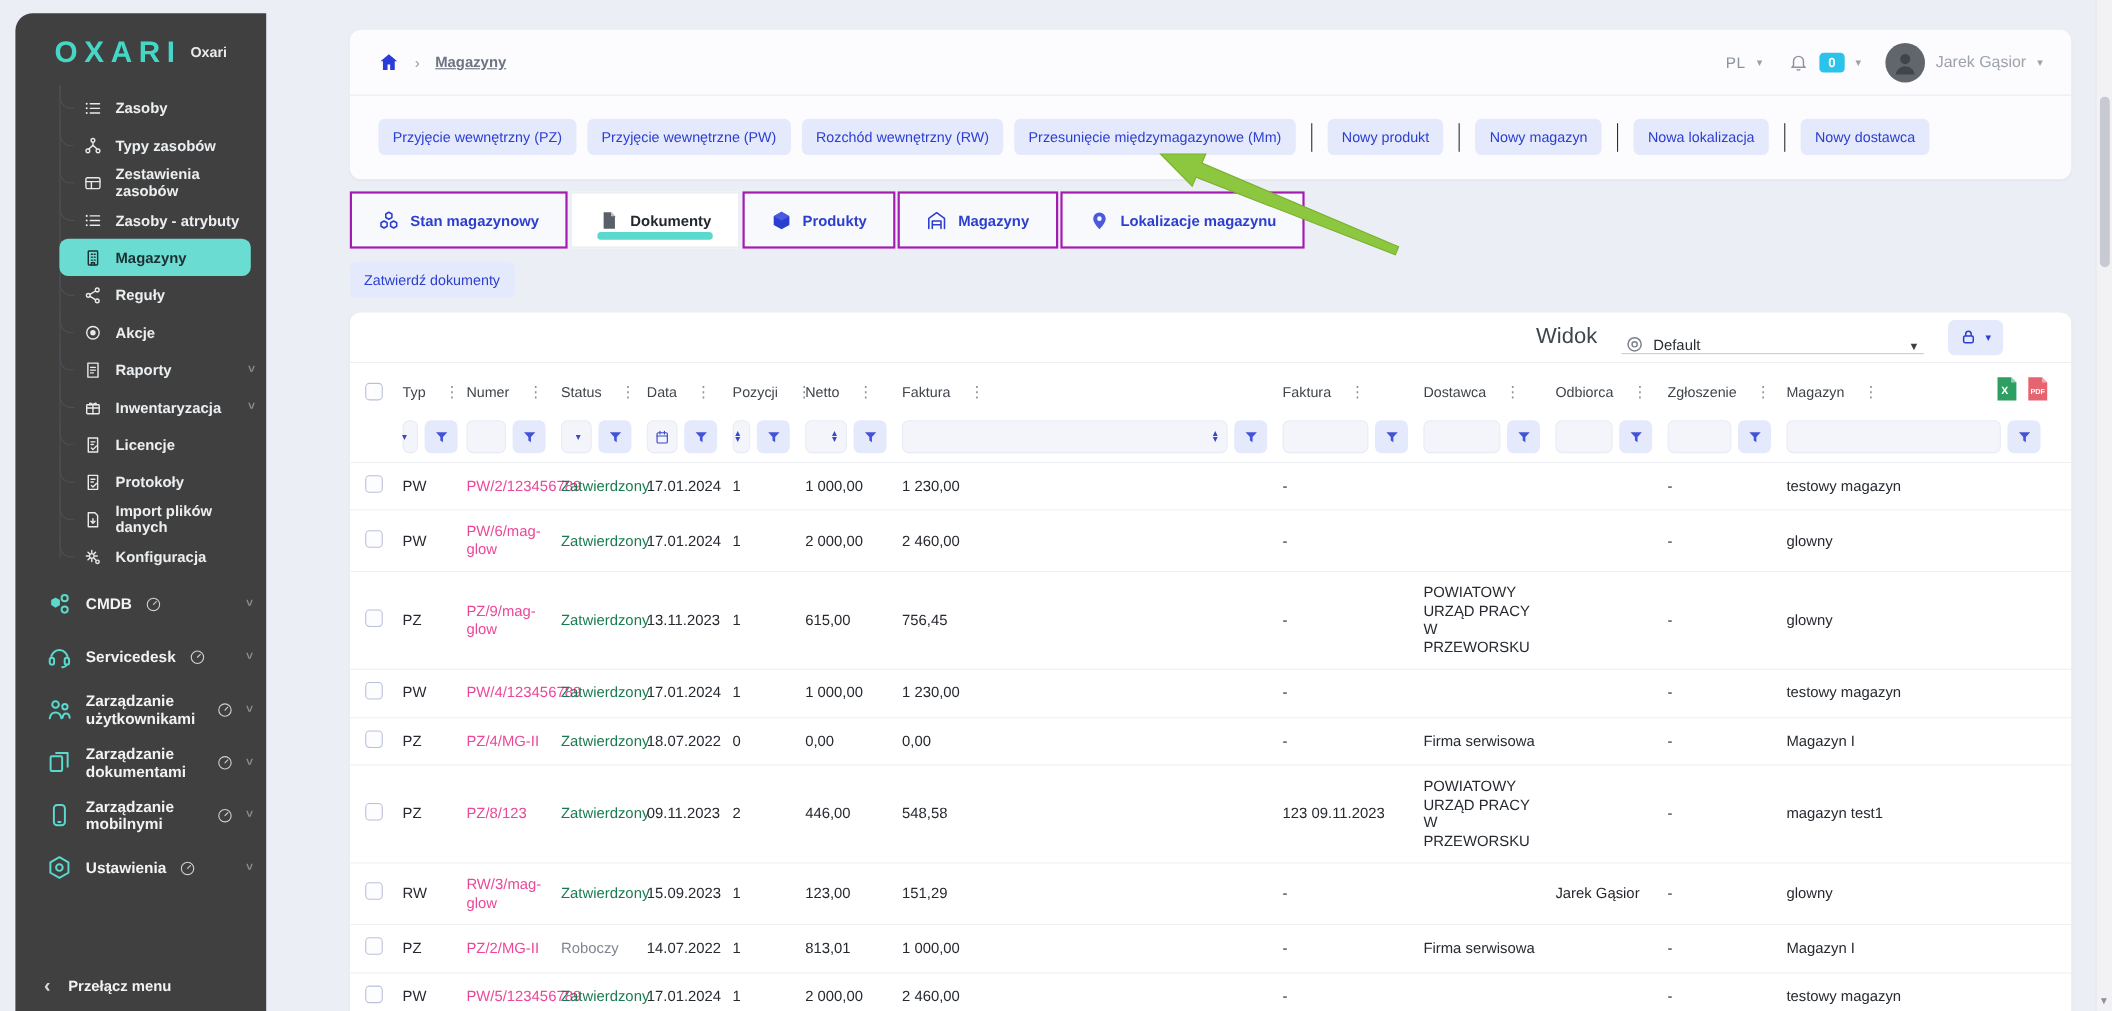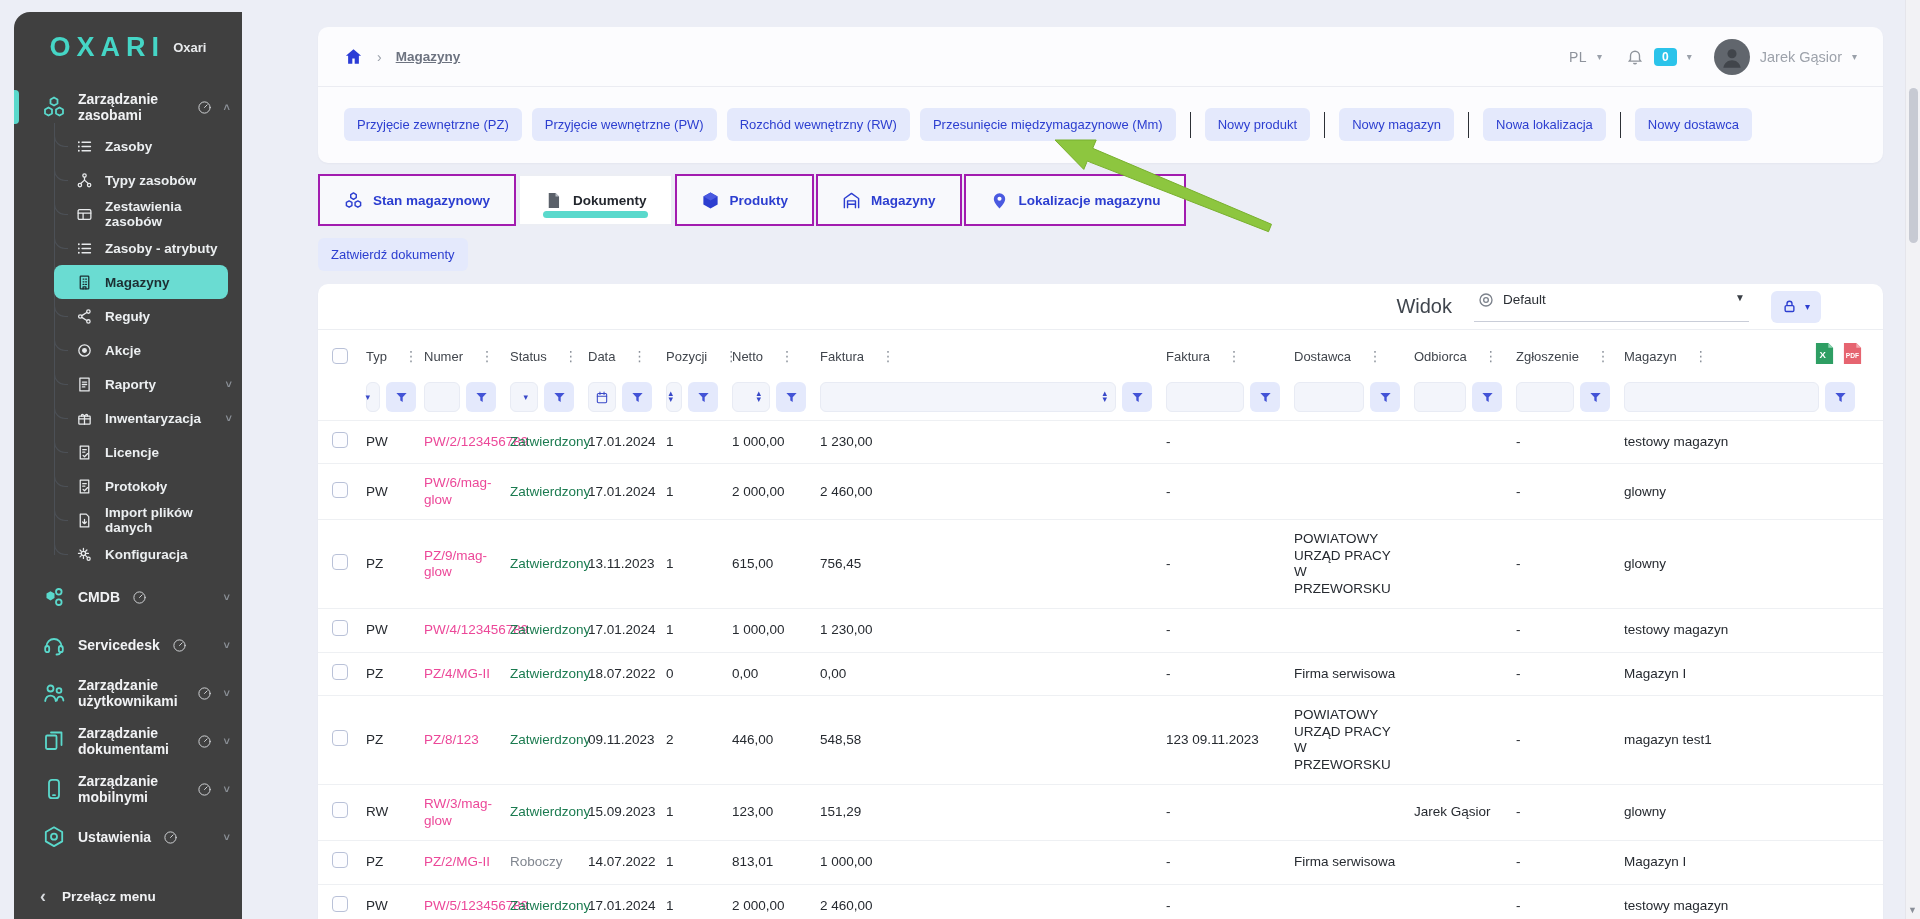--- a/index.html
+++ b/index.html
@@ -71,21 +71,21 @@
   .tab.active::after { content:""; position:absolute; left:15%; right:15%; bottom:6px; height:7px;
     border-radius:4px; background:#5ad9cc; }
   .confirm-wrap { margin:12px 0 0 0; }
 
   
   .table-card { margin-top:13px; background:#ffffff; border-radius:10px 10px 0 0; min-height:700px;
     box-shadow:0 1px 2px rgba(40,45,80,.04); }
   .view-row { display:flex; align-items:center; justify-content:flex-end; gap:22px;
     height:46px; padding:0 62px 0 16px; border-bottom:1px solid #eceef2; }
   .view-label { color:#3f454d; font-size:20px; }
-  .view-select { display:flex; align-items:flex-start; gap:9px; width:275px; height:30px;
+  .view-select { display:flex; align-items:flex-end; gap:9px; width:275px; height:30px;
     border-bottom:1px solid #c9cdd8; cursor:pointer; padding:0 4px; }
   .view-eye { width:16px; height:16px; color:#7c828c; }
   .view-eye svg { width:100%; height:100%; display:block; }
   .view-value { color:#2a2e34; font-size:13.5px; flex:1; }
   .dcaret { color:#3a3f46; font-size:10px; }
   .lock-btn { display:flex; align-items:center; gap:8px; background:#e4e9fc; border:0; border-radius:6px;
     height:32px; padding:0 11px; cursor:pointer; }
   .lock-btn svg { width:15px; height:15px; color:#2c3ed0; }
   .lock-btn .dcaret { color:#2c3ed0; }
 
@@ -130,38 +130,20 @@
 <body>
 
 <div class="page">
 
   <aside class="sidebar">
     <div class="logo-row">
       <span class="logo">OXARI</span>
       <span class="logo-suffix">Oxari</span>
     </div>
     <nav id="nav">
-        <div class="nav-section active">
-          <span class="s-ind"></span>
-          <span class="s-icon">
-            <svg viewBox="0 0 24 24" fill="none" stroke="currentColor" stroke-width="1.8" stroke-linecap="round" stroke-linejoin="round">
-              <path d="M12 2.5l3.5 2v4l-3.5 2-3.5-2v-4z"></path>
-              <path d="M6.5 12.5l3.5 2v4l-3.5 2-3.5-2v-4z"></path>
-              <path d="M17.5 12.5l3.5 2v4l-3.5 2-3.5-2v-4z"></path>
-            </svg>
-          </span>
-          <span class="s-label">Zarządzanie zasobami</span>
-          <span class="gauge">
-            <svg viewBox="0 0 24 24" fill="none" stroke="currentColor" stroke-width="1.6" stroke-linecap="round" stroke-linejoin="round">
-              <circle cx="12" cy="12" r="9"></circle>
-              <path d="M12 12l4.2-4.2"></path>
-            </svg>
-          </span>
-          <span class="caret">˄</span>
-        </div>
         <div class="children">
           <div class="child">
             <span class="c-icon">
               <svg viewBox="0 0 24 24" fill="none" stroke="currentColor" stroke-width="1.8" stroke-linecap="round" stroke-linejoin="round">
                 <path d="M8.5 6h12M8.5 12h12M8.5 18h12"></path>
                 <path d="M4 6h.01M4 12h.01M4 18h.01" stroke-width="2.6"></path>
               </svg>
             </span>
             <span>Zasoby</span>
           </div>
@@ -416,21 +398,21 @@
             <svg viewBox="0 0 24 24" fill="currentColor">
                 <circle cx="12" cy="9" r="4.2"></circle>
                 <path d="M4 22c.8-4.5 4.2-7 8-7s7.2 2.5 8 7z"></path>
               </svg>
           </span>
           <span class="uname">Jarek Gąsior</span>
           <span class="ucaret">▾</span>
         </div>
       </div>
       <div class="actions-row" id="actions">
-          <button class="pill-btn">Przyjęcie zewnętrzne (PZ)</button>
+          <button class="pill-btn">Przyjęcie wewnętrzny (PZ)</button>
           <button class="pill-btn">Przyjęcie wewnętrzne (PW)</button>
           <button class="pill-btn">Rozchód wewnętrzny (RW)</button>
           <button class="pill-btn">Przesunięcie międzymagazynowe (Mm)</button>
           <span class="vsep"></span>
           <button class="pill-btn">Nowy produkt</button>
           <span class="vsep"></span>
           <button class="pill-btn">Nowy magazyn</button>
           <span class="vsep"></span>
           <button class="pill-btn">Nowa lokalizacja</button>
           <span class="vsep"></span>

